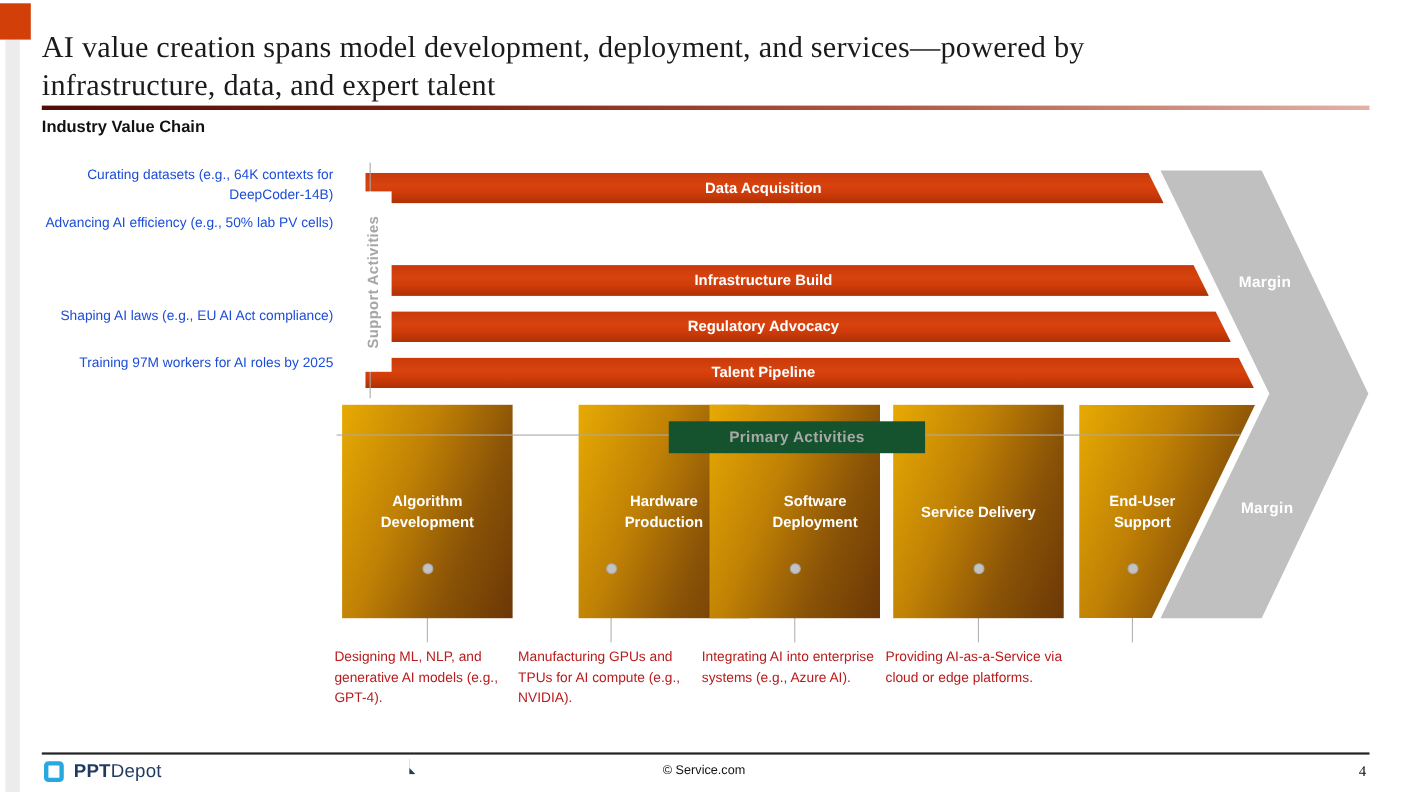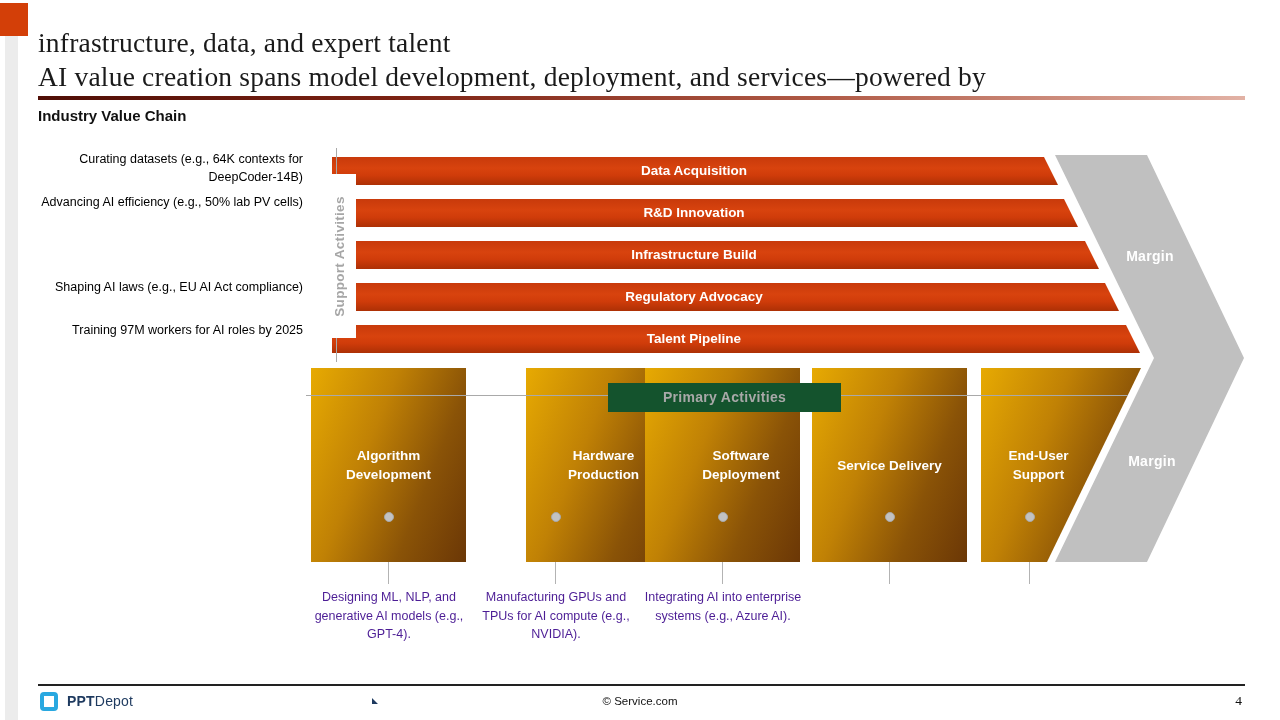--- a/index.html
+++ b/index.html
@@ -16,21 +16,21 @@
   .title { position:absolute; left:38px; top:26px; width:1210px;
     font-family:"Liberation Serif", serif; font-size:27.5px; line-height:33.5px;
     color:#1a1a1a; letter-spacing:0.2px; }
   .title span { display:block; }
   .title-rule { position:absolute; left:38px; top:96px; width:1207px; height:3.5px;
     background:linear-gradient(to right, #4f0e06, #7c2213 30%, #b05a46 65%, #e2b2a5 100%); }
   .subtitle { position:absolute; left:38px; top:107px; font-size:15px; font-weight:bold; color:#111; }
 
   
   .support-note { position:absolute; left:30px; width:273px; text-align:right;
-    font-size:12.5px; line-height:18px; color:#000000; }
+    font-size:12.5px; line-height:18px; color:#1d4ed8; }
   .sn-0 { top:150px; } .sn-1 { top:193px; } .sn-2 { top:236px; } .sn-3 { top:278px; } .sn-4 { top:321px; }
 
   
   .bar { position:absolute; left:332px; height:28px;
     background:linear-gradient(180deg, #c83a0b 0%, #d8430e 40%, #d03c0a 65%, #ad3005 100%);
     clip-path:polygon(0 0, calc(100% - 14px) 0, 100% 100%, 0 100%); z-index:1; }
   .bar .bar-label { position:absolute; left:0; top:0; width:724px; height:33px;
     line-height:28px; text-align:center; color:#fff; font-size:13.5px; font-weight:bold; }
   .bar-0 { top:157px; width:726px; }
   .bar-1 { top:199px; width:746px; }
@@ -69,39 +69,39 @@
   .dot { position:absolute; top:512px; width:10px; height:10px; border-radius:50%;
     background:#c2c2c2; border:1px solid #a8a8a8; z-index:4; }
   .stem { position:absolute; top:517px; width:1px; height:67px; background:#b3b3b3; z-index:2; }
   .dot-0 { left:384px; } .stem-0 { left:388px; }
   .dot-1 { left:551px; } .stem-1 { left:555px; }
   .dot-2 { left:718px; } .stem-2 { left:722px; }
   .dot-3 { left:885px; } .stem-3 { left:889px; }
   .dot-4 { left:1025px; } .stem-4 { left:1029px; }
 
   
-  .pdesc { position:absolute; top:588px; width:170px; text-align:center;
-    font-size:12.5px; line-height:18.5px; color:#4c1d95; }
+  .pdesc { position:absolute; top:588px; width:170px; 
+    font-size:12.5px; line-height:18.5px; color:#b91c1c; }
   .pd-0 { left:304px; } .pd-1 { left:471px; } .pd-2 { left:638px; } .pd-3 { left:805px; } .pd-4 { left:953px; }
 
   
   .chevron-svg { position:absolute; left:0; top:0; width:1280px; height:720px; z-index:0; pointer-events:none; }
   .margin-label { position:absolute; width:110px; text-align:center; color:#fff;
     font-size:14px; font-weight:bold; z-index:1; letter-spacing:0.3px; }
   .ml-top { left:1095px; top:248px; }
   .ml-bottom { left:1097px; top:453px; }
 
   
   .footer-rule { position:absolute; left:38px; top:684px; width:1207px; height:1.5px; background:#222; }
   .brand { position:absolute; left:40px; top:690px; display:flex; align-items:center; gap:7px; }
   .brand-icon { position:relative; width:20px; height:22px; }
   .brand-icon .frame { position:absolute; left:0; top:2px; width:18px; height:19px;
     border:4px solid #29a8e0; border-radius:4px; }
   .brand-icon .bar { position:absolute; right:2px; top:0; width:6px; height:14px; background:#1e3a5f; }
-  .brand-text { font-size:14px; color:#1e3a5f; letter-spacing:0.2px; }
+  .brand-text { font-size:17px; color:#1e3a5f; letter-spacing:0.2px; }
   .brand-text b { font-weight:bold; }
   .copyright { position:absolute; left:540px; top:695px; width:200px; text-align:center;
     font-size:11.5px; color:#111; }
   .page-number { position:absolute; right:38px; top:693px; font-family:"Liberation Serif", serif;
     font-size:13.5px; color:#111; }
 </style>
 </head>
 <body>
 
 <div class="slide">
@@ -109,36 +109,33 @@
   <svg class="chevron-svg" viewBox="0 0 1280 720">
     <path d="M1055 155 L1147 155 L1244 358 L1147 562 L1055 562 L1154 358 Z" fill="#c0c0c0"></path>
   </svg>
   <div class="margin-label ml-top">Margin</div>
   <div class="margin-label ml-bottom">Margin</div>
 
   <div class="left-strip"></div>
   <div class="corner-square"></div>
 
   <div class="title">
+    <span>AI value creation spans model development, deployment, and services—powered by</span>
     <span>infrastructure, data, and expert talent</span>
-    <span>AI value creation spans model development, deployment, and services—powered by</span>
   </div>
   <div class="title-rule"></div>
   <div class="subtitle">Industry Value Chain</div>
 
   <div class="support-note sn-0">Curating datasets (e.g., 64K contexts for DeepCoder-14B)</div>
   <div class="support-note sn-1">Advancing AI efficiency (e.g., 50% lab PV cells)</div>
   <div class="support-note sn-3">Shaping AI laws (e.g., EU AI Act compliance)</div>
   <div class="support-note sn-4">Training 97M workers for AI roles by 2025</div>
 
   <div class="bar bar-0">
     <div class="bar-label">Data Acquisition</div>
-  </div>
-  <div class="bar bar-1">
-    <div class="bar-label">R&amp;D Innovation</div>
   </div>
   <div class="bar bar-2">
     <div class="bar-label">Infrastructure Build</div>
   </div>
   <div class="bar bar-3">
     <div class="bar-label">Regulatory Advocacy</div>
   </div>
   <div class="bar bar-4">
     <div class="bar-label">Talent Pipeline</div>
   </div>
@@ -173,20 +170,21 @@
   <div class="stem stem-4"></div>
   <div class="dot dot-0"></div>
   <div class="dot dot-1"></div>
   <div class="dot dot-2"></div>
   <div class="dot dot-3"></div>
   <div class="dot dot-4"></div>
 
   <div class="pdesc pd-0">Designing ML, NLP, and generative AI models (e.g., GPT-4).</div>
   <div class="pdesc pd-1">Manufacturing GPUs and TPUs for AI compute (e.g., NVIDIA).</div>
   <div class="pdesc pd-2">Integrating AI into enterprise systems (e.g., Azure AI).</div>
+  <div class="pdesc pd-3">Providing AI-as-a-Service via cloud or edge platforms.</div>
 
   <div class="footer-rule"></div>
   <div class="brand">
     <div class="brand-icon">
       <div class="frame"></div>
       <div class="bar"></div>
     </div>
     <div class="brand-text"><b>PPT</b><span>Depot</span></div>
   </div>
   <div class="copyright">© Service.com</div>

